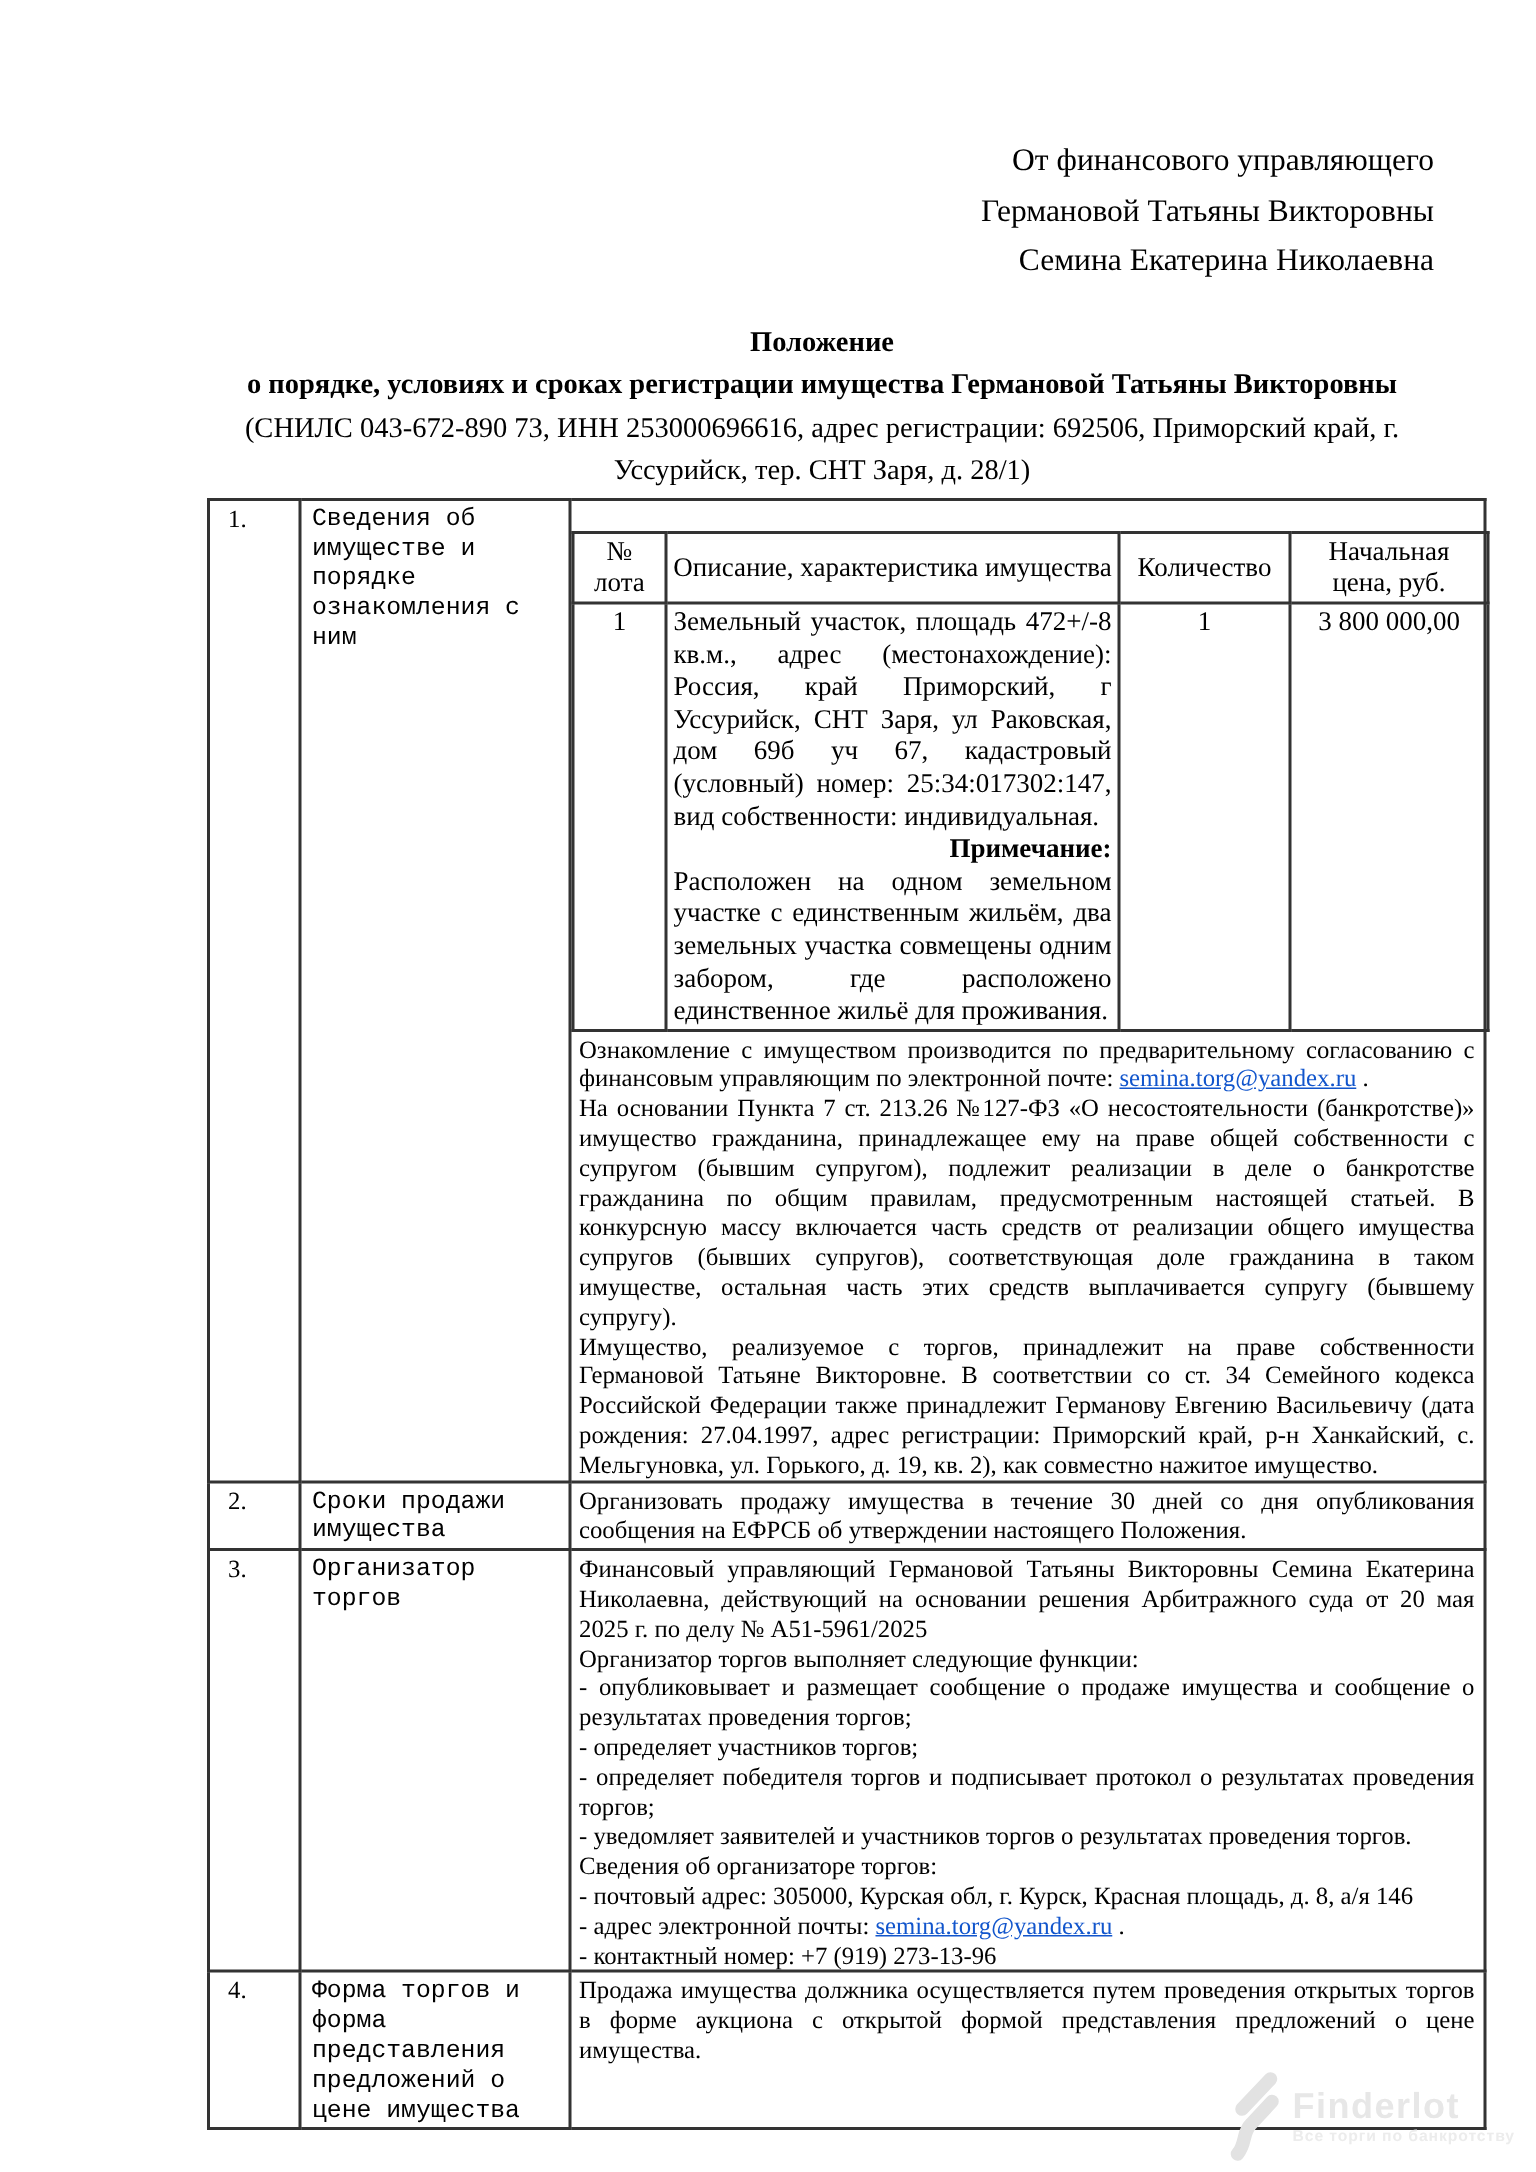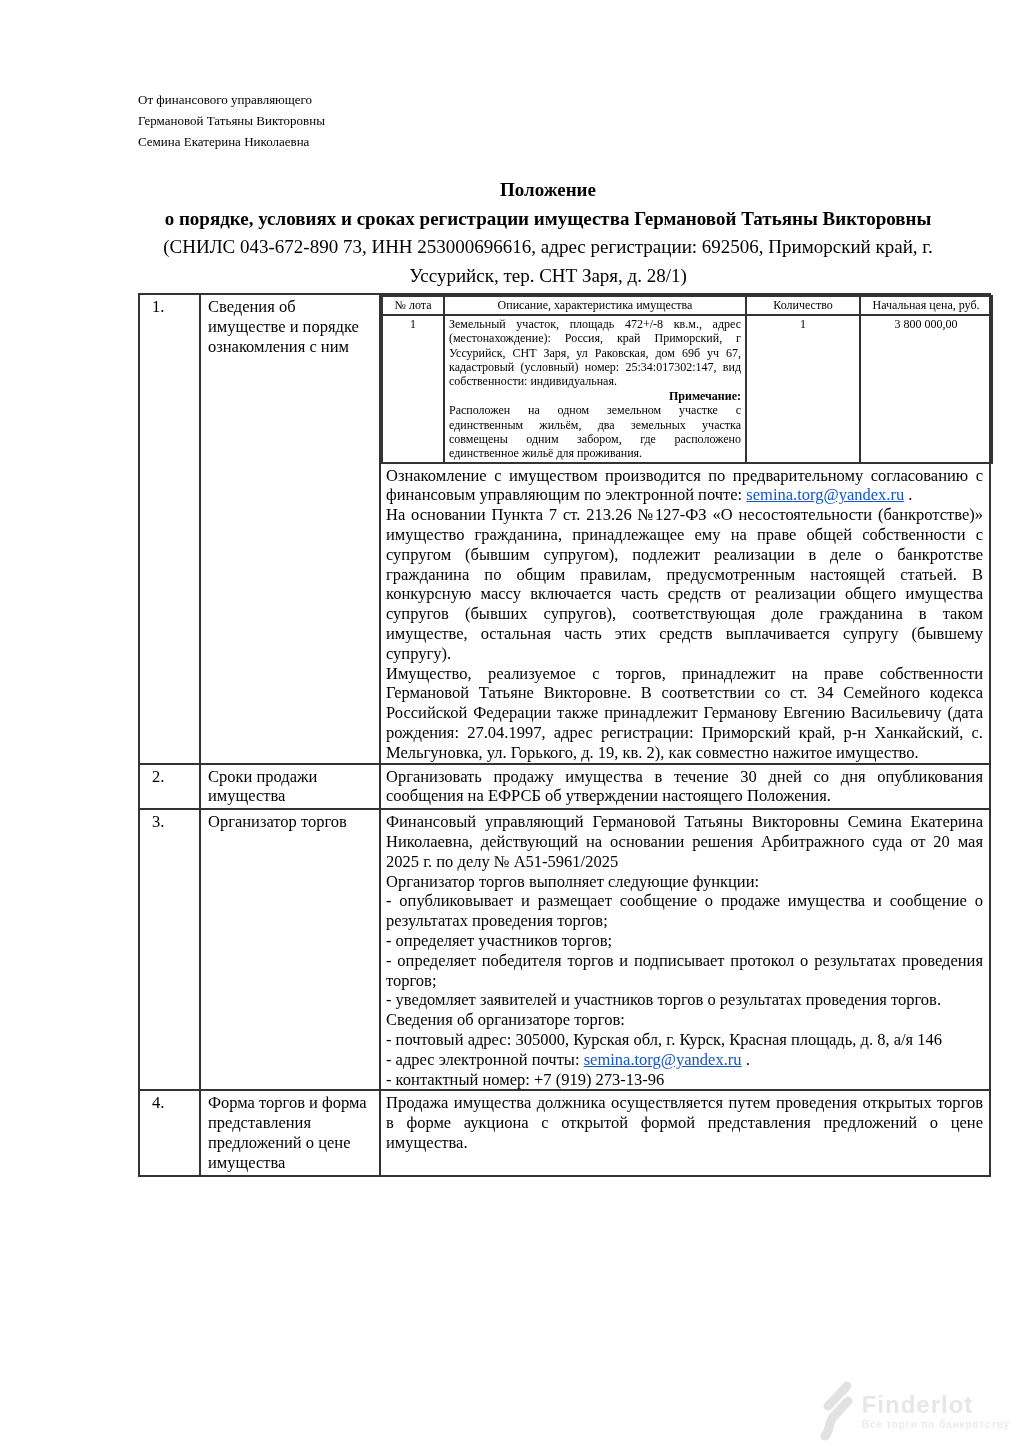--- a/index.html
+++ b/index.html
@@ -9,21 +9,22 @@
     height: 1448px;
     background: #ffffff;
     font-family: "Liberation Serif", "DejaVu Serif", serif;
     color: #000000;
     overflow: hidden;
   }
   .content { width: 820px; margin: 0 0 0 138px; }
 
   .header-block {
     padding-top: 90px;
-    font-size: 13px;
+    text-align: right;
+    font-size: 21px;
     line-height: 1.6;
     padding-right: 2px;
   }
 
   .title-block {
     margin-top: 24px;
     text-align: center;
     font-size: 19px;
     line-height: 1.5;
     font-family: Liberation Serif, serif;
@@ -34,32 +35,33 @@
   table.doc {
     border-collapse: collapse;
     width: 820px;
     margin-top: 3px;
     font-size: 16.5px;
     line-height: 1.2;
     table-layout: fixed;
   }
   table.doc > tbody > tr > td { border: 2px solid #333333; vertical-align: top; }
   td.c-num { width: 45px; padding: 2px 2px 2px 12px; }
-  td.c-label { width: 167px; padding: 2px 4px 2px 7px; }
+  td.c-label { width: 167px; padding: 2px 4px 2px 7px; font-family: Liberation Mono, monospace; }
   td.c-content { width: 608px; padding: 0; }
   .cell-pad { padding: 2px 6px 0 5px; }
 
   p.jp { margin: 0; text-align: justify; }
 
   table.lot {
     border-collapse: collapse;
     width: 594px;
-    font-size: 12px;
+    font-size: 18px;
     line-height: 1.2;
     table-layout: fixed;
+    margin-top: 20px;
   }
   table.lot th, table.lot td { border: 2px solid #333333; }
   table.lot th {
     font-weight: normal;
     text-align: center;
     vertical-align: middle;
     padding: 1px 3px;
   }
   table.lot td { vertical-align: top; padding: 1px 4px; }
   .col-lot   { width: 54px; }

